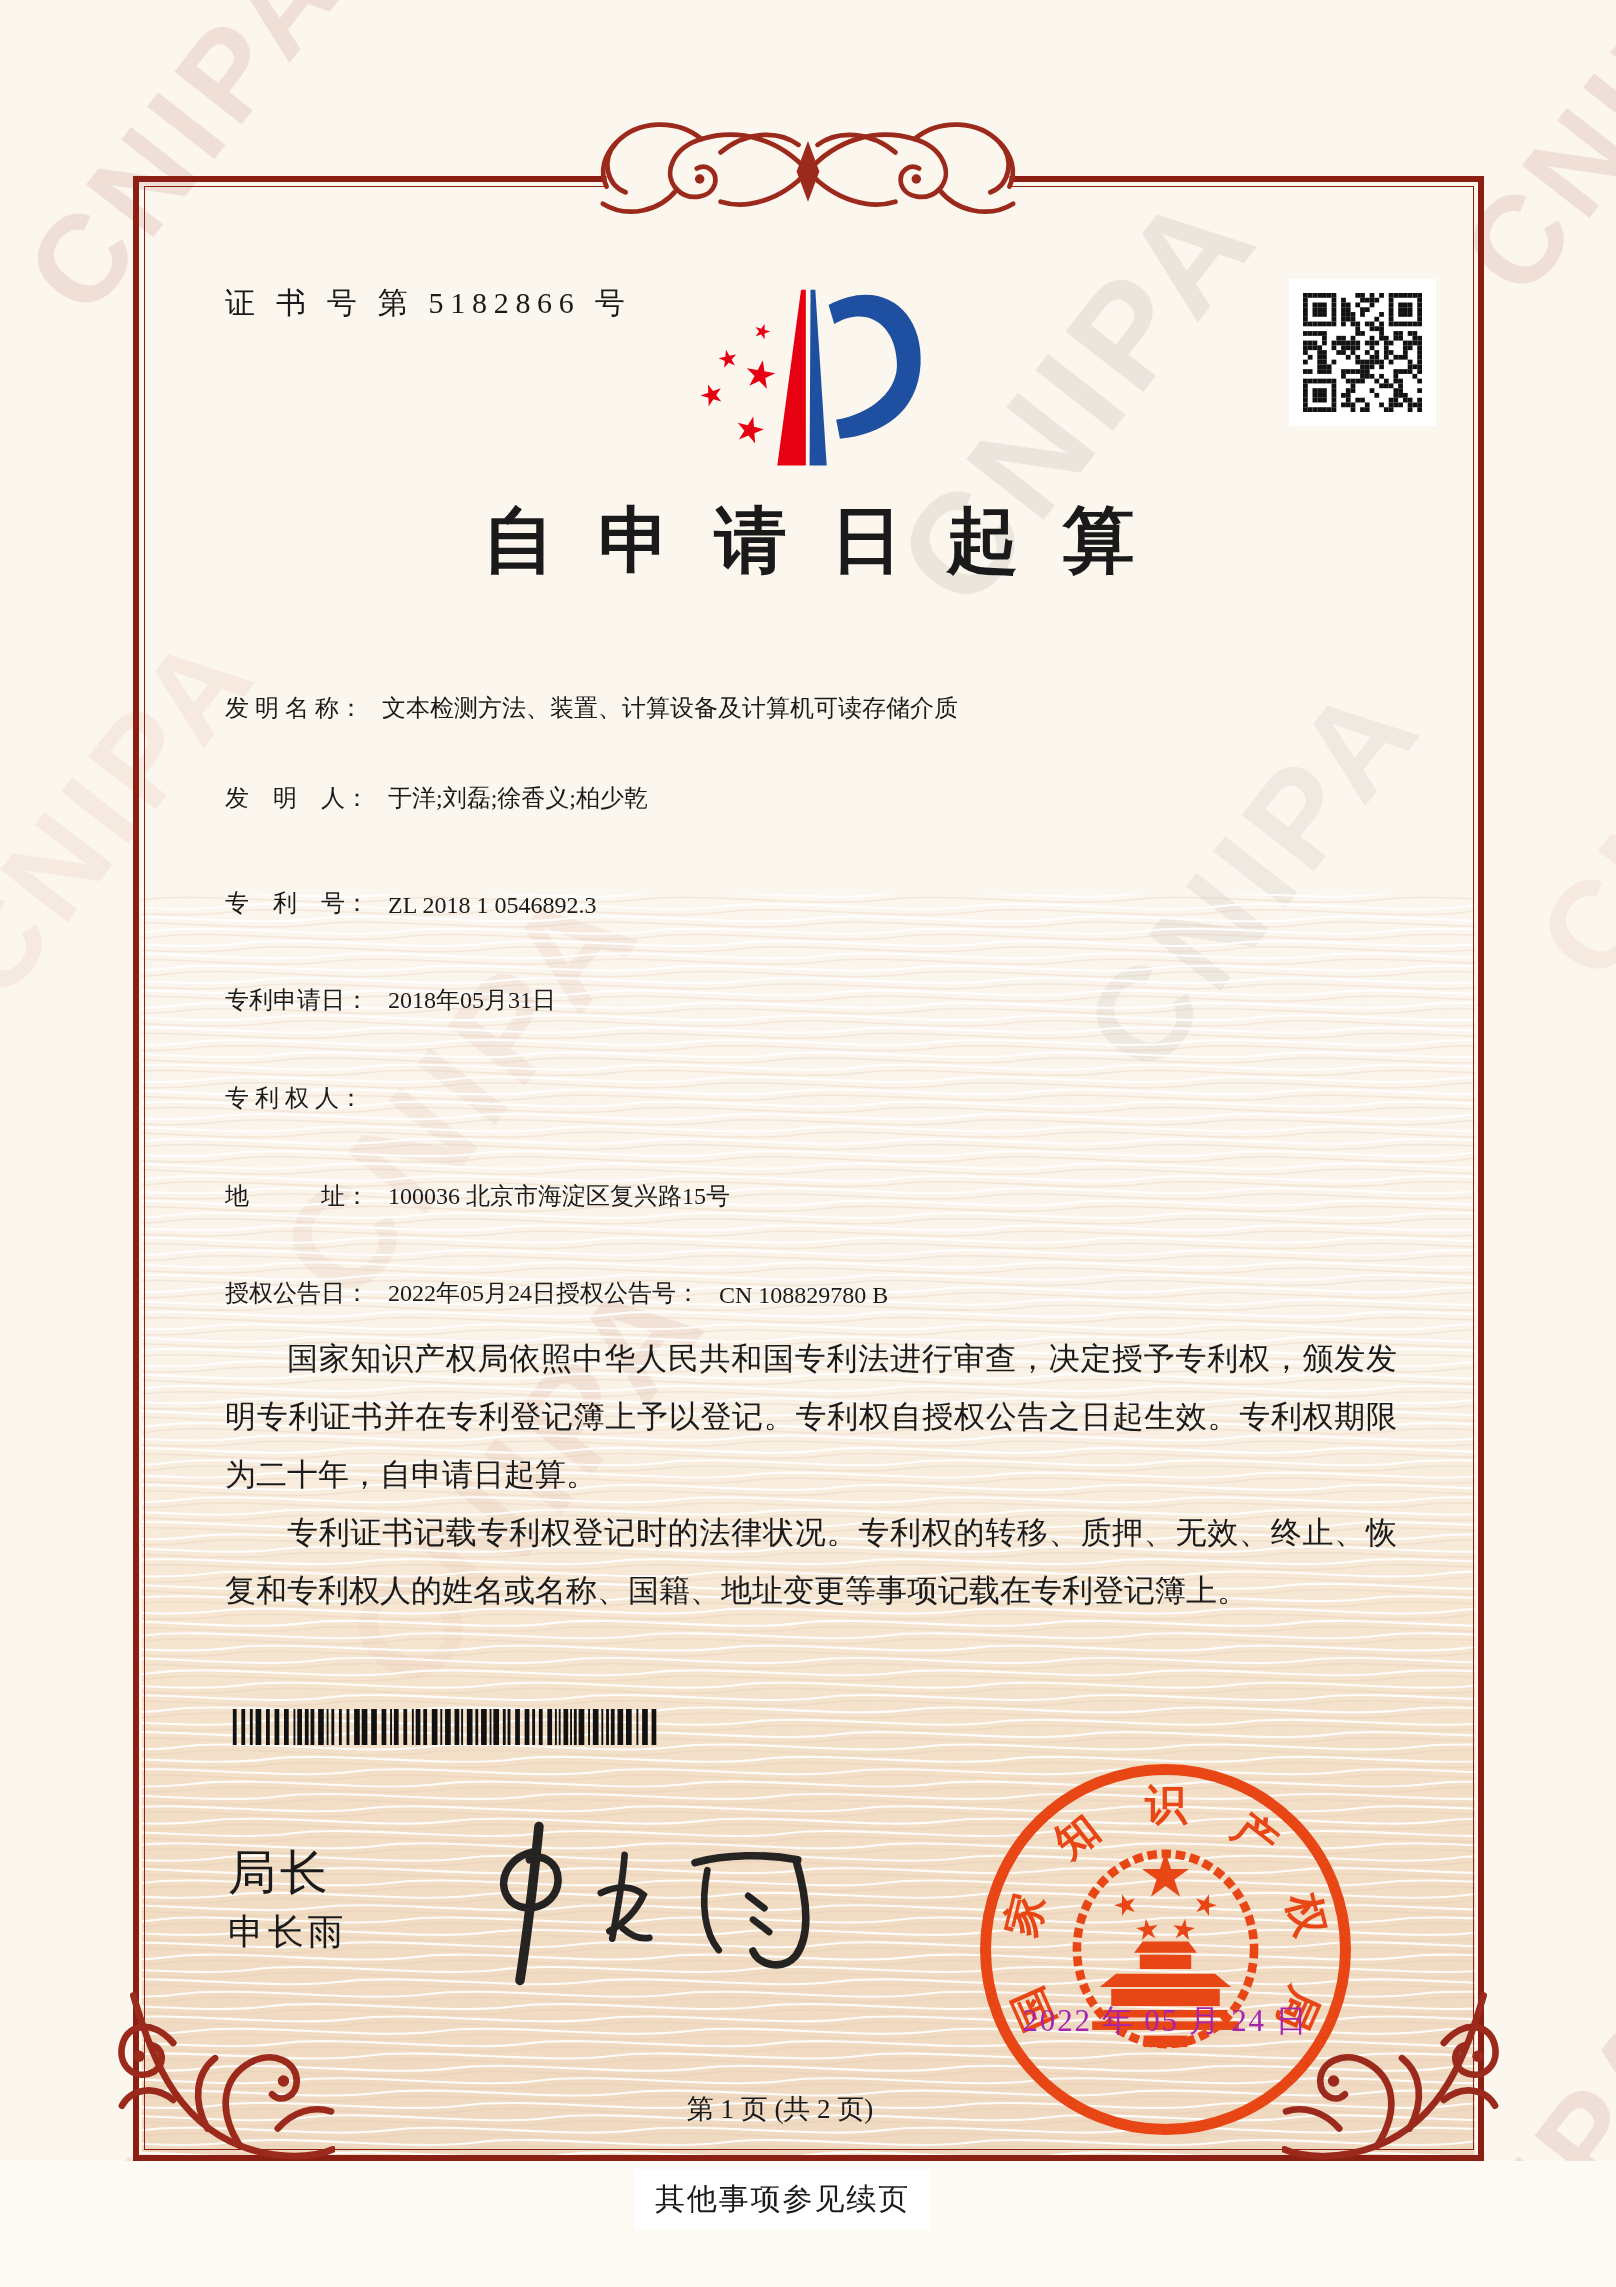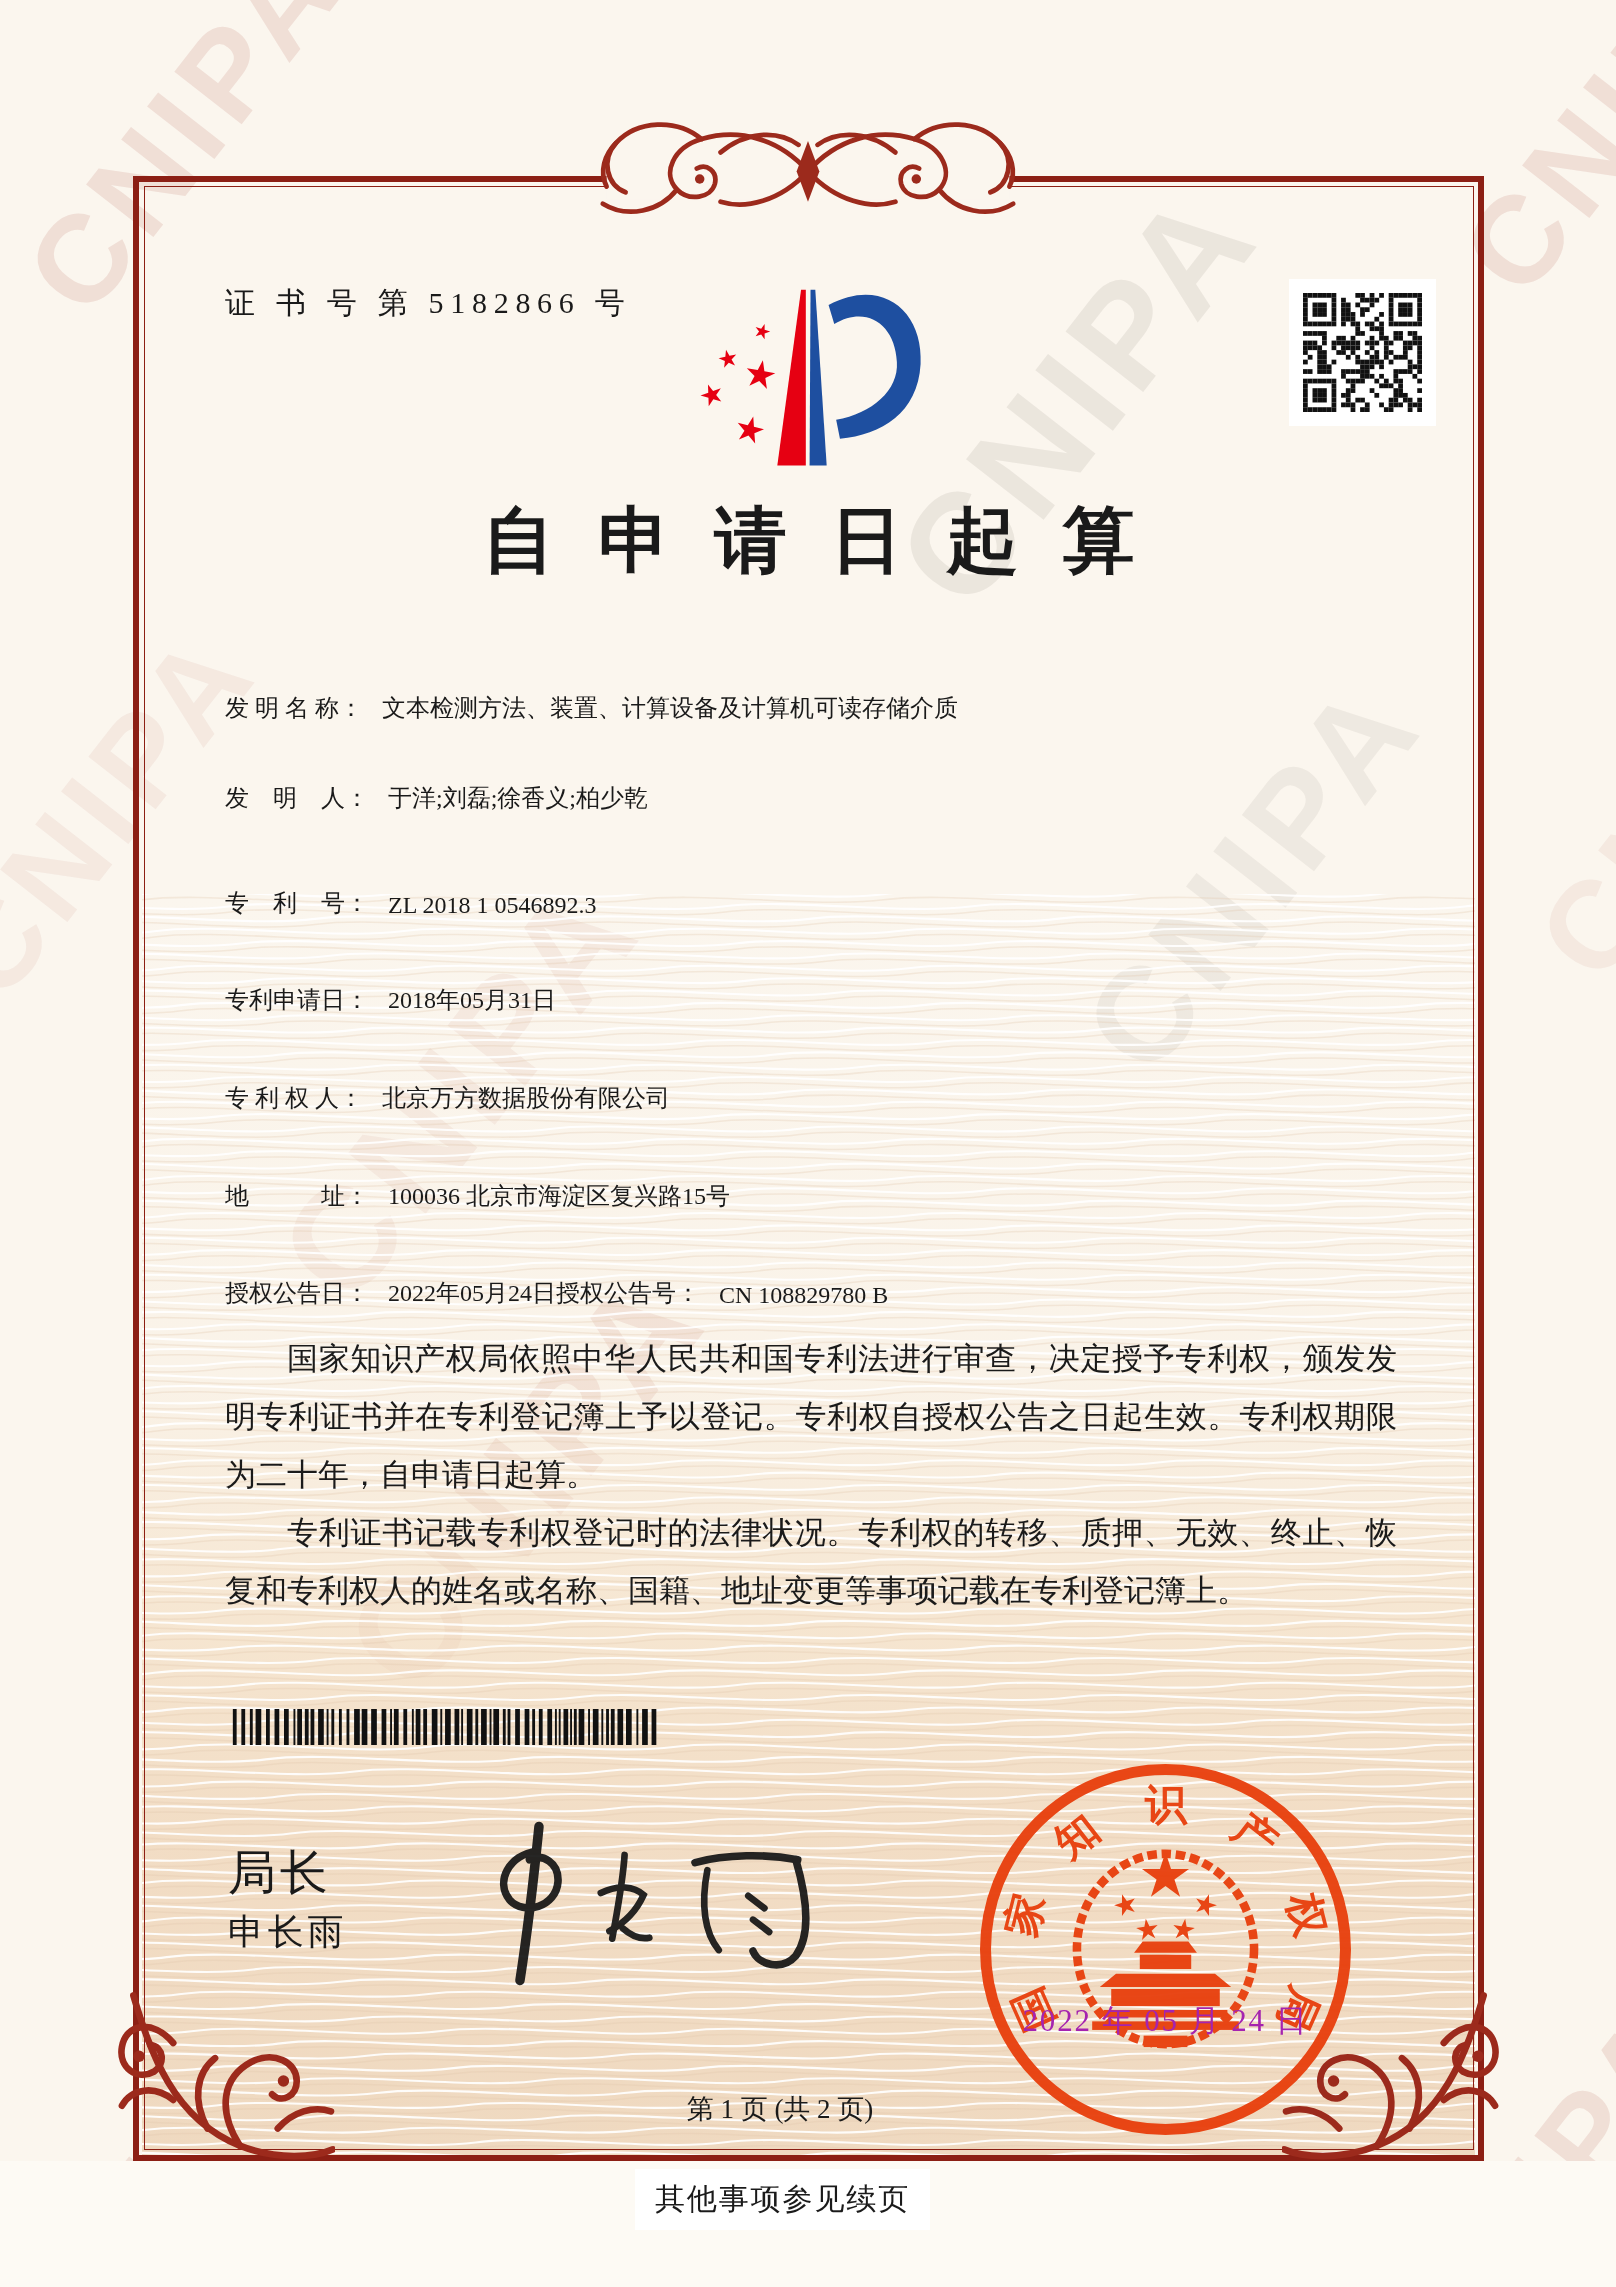--- a/index.html
+++ b/index.html
@@ -732,21 +732,20 @@
 <div class="abs field-row" style="top:871px;">
   <span class="field-label">专　利　号：</span>
   <span class="field-value">ZL 2018 1 0546892.3</span>
 </div>
 <div class="abs field-row" style="top:968px;">
   <span class="field-label">专利申请日：</span>
   <span class="field-value">2018年05月31日</span>
 </div>
 <div class="abs field-row" style="top:1066px;">
   <span class="field-label">专 利 权 人：</span>
-  <span class="field-value">北京万方数据股份有限公司</span>
 </div>
 <div class="abs field-row" style="top:1164px;">
   <span class="field-label">地　　　址：</span>
   <span class="field-value">100036 北京市海淀区复兴路15号</span>
 </div>
 <div class="abs field-row" style="top:1261px;">
   <span class="field-label">授权公告日：</span>
   <span class="field-value">2022年05月24日</span>
   <span class="field-label field-label2">授权公告号：</span>
   <span class="field-value">CN 108829780 B</span>

